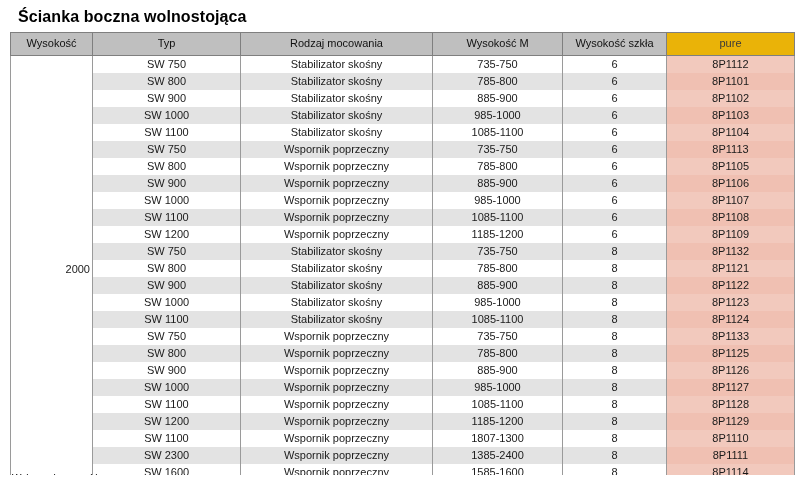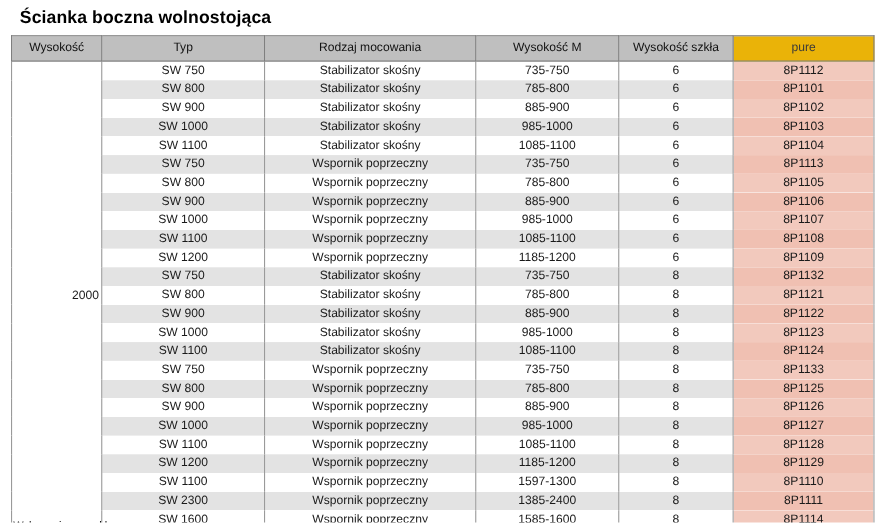--- a/index.html
+++ b/index.html
@@ -278,21 +278,21 @@
         <tr class="even">
           <td>SW 1200</td>
           <td>Wspornik poprzeczny</td>
           <td>1185-1200</td>
           <td>8</td>
           <td class="pure-cell">8P1129</td>
         </tr>
         <tr class="odd">
           <td>SW 1100</td>
           <td>Wspornik poprzeczny</td>
-          <td>1597-1300</td>
+          <td>1807-1300</td>
           <td>8</td>
           <td class="pure-cell">8P1110</td>
         </tr>
         <tr class="even">
           <td>SW 2300</td>
           <td>Wspornik poprzeczny</td>
           <td>1385-2400</td>
           <td>8</td>
           <td class="pure-cell">8P1111</td>
         </tr>

